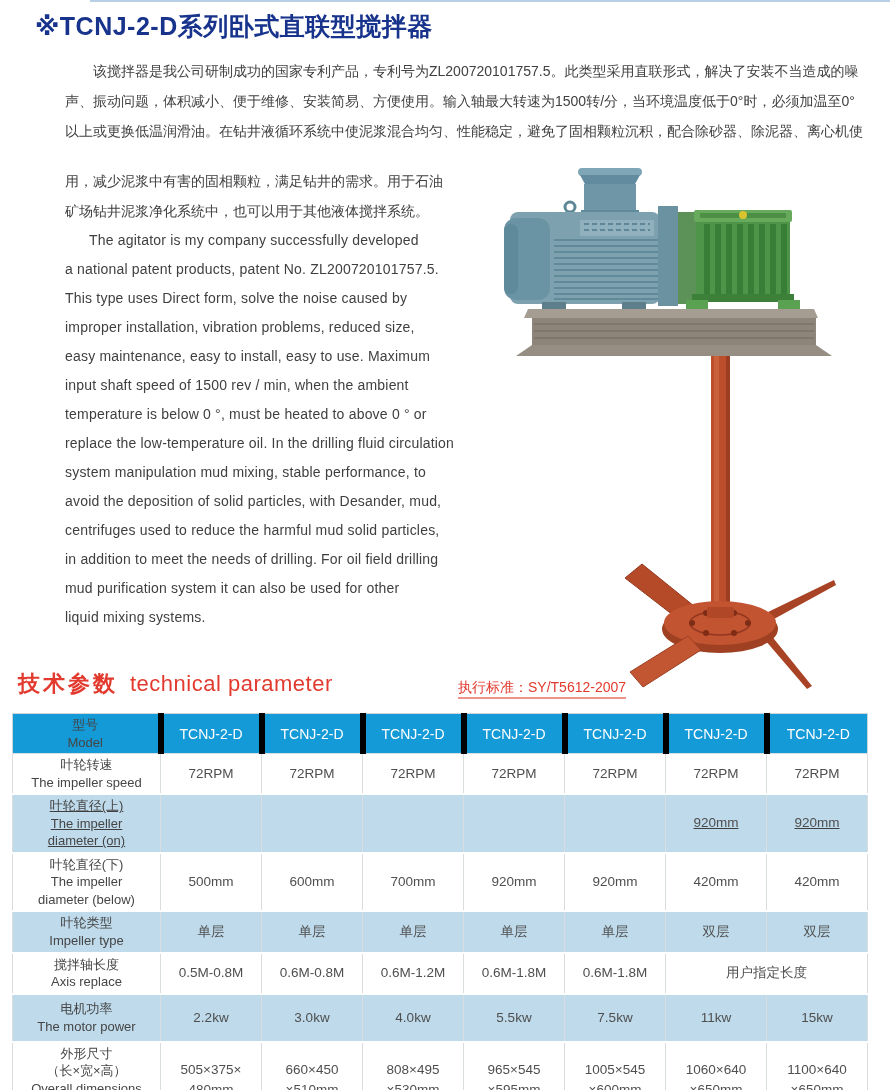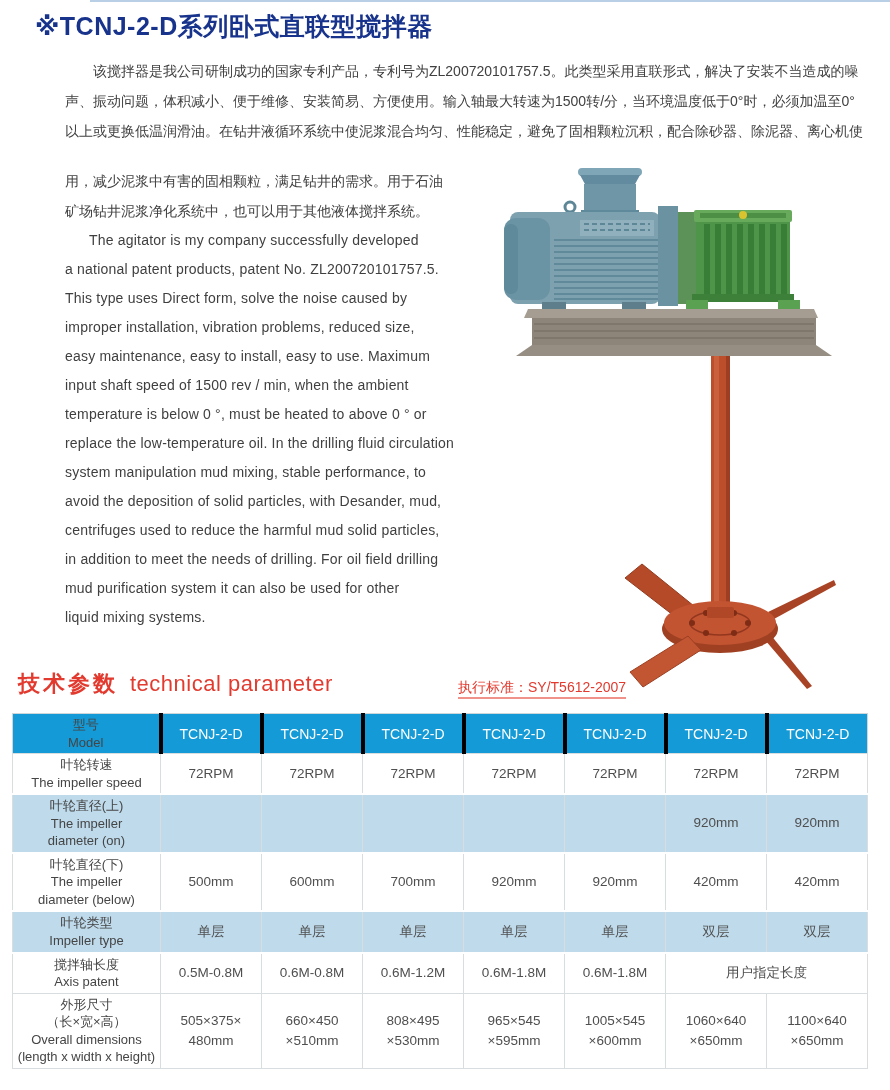--- a/index.html
+++ b/index.html
@@ -29,33 +29,33 @@
   .h-std{position:absolute;left:425px;top:10px;font-size:14px;color:#e23a2e;
     border-bottom:2px solid #f0918a;padding-bottom:0;margin-left:15px;}
   table.params{
     margin:6px 0 0 12px;border-collapse:collapse;table-layout:fixed;
     border:1px solid #cfd6da;
   }
   table.params col.c-label{width:148px;}
   table.params col.c-val{width:101px;}
   table.params thead tr{height:35px;}
   table.params tbody tr:nth-child(1){height:36px;}
-  table.params tbody tr:nth-child(2){height:55px;}
+  table.params tbody tr:nth-child(2){height:55px;text-decoration:underline;}
   table.params tbody tr:nth-child(3){height:50px;}
   table.params tbody tr:nth-child(4){height:36px;padding-left:6px;}
   table.params tbody tr:nth-child(5){height:36px;}
   table.params tbody tr:nth-child(6){height:48px;}
   table.params tbody tr:nth-child(7){height:73px;}
   table.params th,table.params td{
     text-align:center;vertical-align:middle;white-space:pre-line;
     border:1px solid #d8dde0;font-weight:normal;padding:2px 2px;
   }
   table.params thead th{
     background:#149ad6;color:#ffffff;font-size:14px;border:none;
-    border-left:4px solid #000000;
+    border-left:6px solid #000000;
   }
   table.params thead th:first-child{border-left:none;}
   table.params th.label-cell{font-size:13px;color:#454545;line-height:1.35;}
   table.params td{font-size:13.5px;color:#4f4f4f;line-height:1.5;}
   table.params tr.shade th,table.params tr.shade td{
     background:#bedaeb;border-top:2px solid #ffffff;border-bottom:2px solid #ffffff;
   }
 </style>
 </head>
 <body>
@@ -242,27 +242,38 @@
         <td>单层</td>
         <td>单层</td>
         <td>单层</td>
         <td>单层</td>
         <td>单层</td>
         <td>双层</td>
         <td>双层</td>
       </tr>
       <tr>
         <th class="label-cell">搅拌轴长度
-Axis patent</th>
+Axis replace</th>
         <td>0.5M-0.8M</td>
         <td>0.6M-0.8M</td>
         <td>0.6M-1.2M</td>
         <td>0.6M-1.8M</td>
         <td>0.6M-1.8M</td>
         <td colspan="2">用户指定长度</td>
+      </tr>
+      <tr class="shade">
+        <th class="label-cell">电机功率
+The motor power</th>
+        <td>2.2kw</td>
+        <td>3.0kw</td>
+        <td>4.0kw</td>
+        <td>5.5kw</td>
+        <td>7.5kw</td>
+        <td>11kw</td>
+        <td>15kw</td>
       </tr>
       <tr>
         <th class="label-cell">外形尺寸
 （长×宽×高）
 Overall dimensions
 (length x width x height)</th>
         <td>505×375×
 480mm</td>
         <td>660×450
 ×510mm</td>

